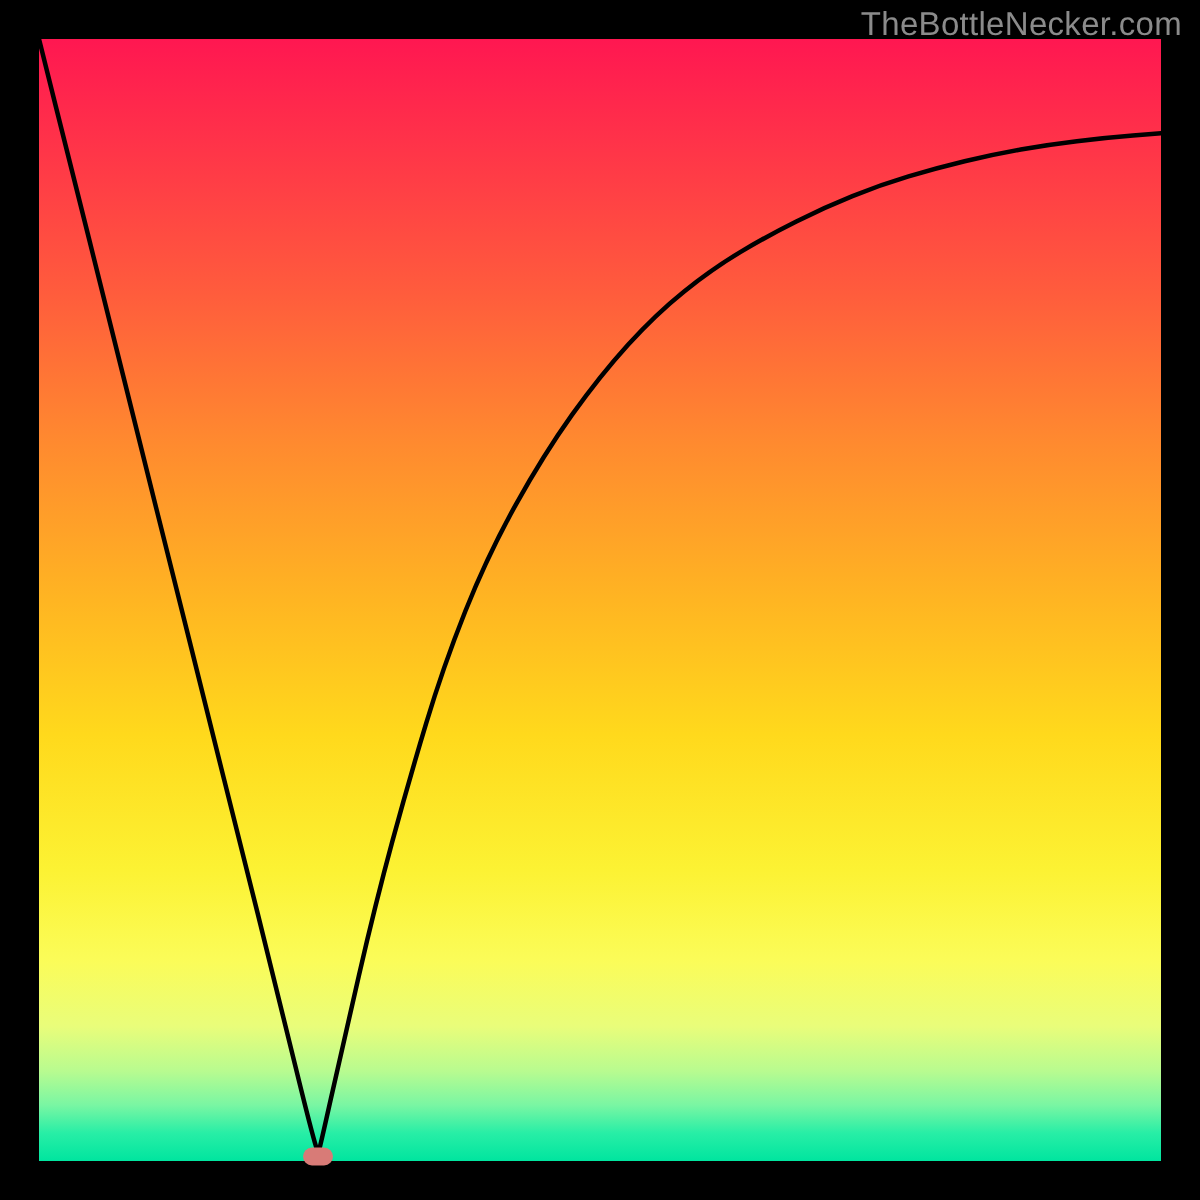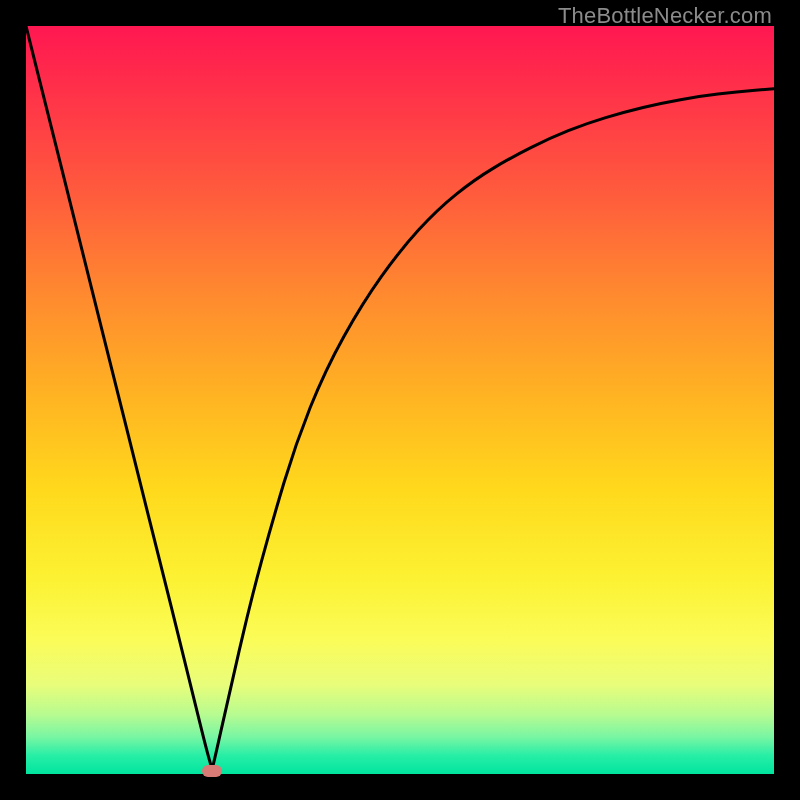--- a/index.html
+++ b/index.html
@@ -38,21 +38,21 @@
       #e9fd7a 88%,
       #b8fb90 92%,
       #7af6a3 95%,
       #28eea6 97.5%,
       #00e59f 100%
     );
   }
   .watermark {
     position: absolute;
     top: 3px;
-    right: 28px;
+    right: 12px;
     color: #8b8b8b;
     font-size: 22px;
     font-weight: 500;
     letter-spacing: 0.2px;
   }
   svg.curve {
     position: absolute;
     top: 0;
     left: 0;
     width: 748px;

